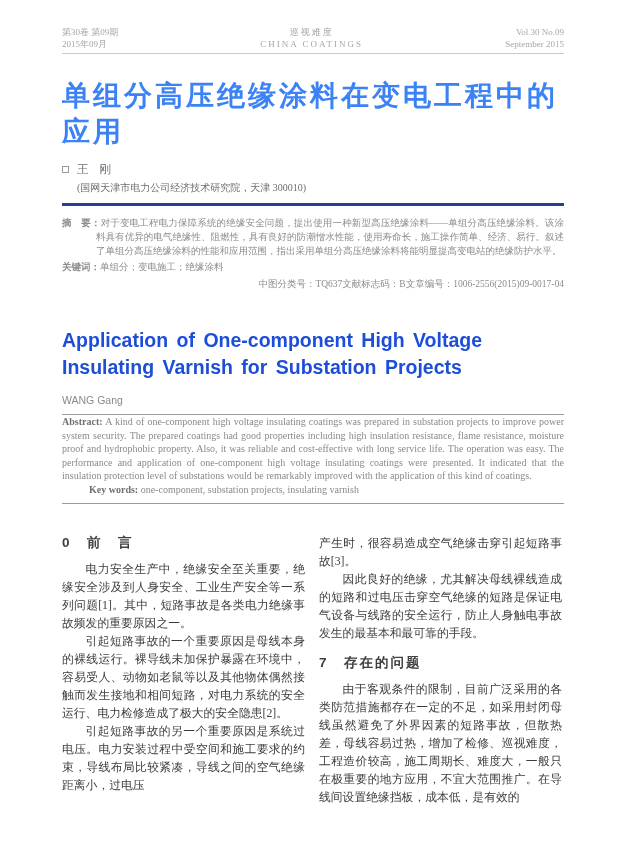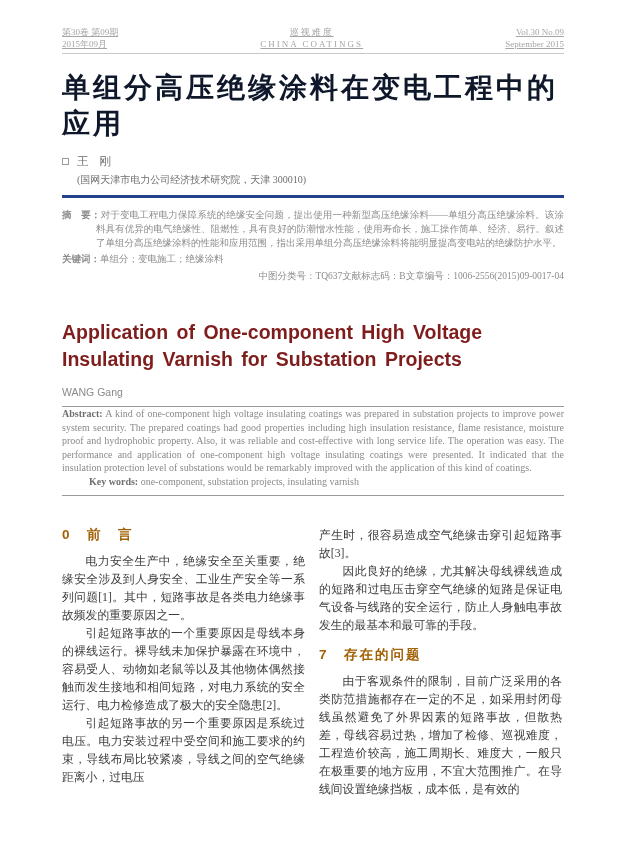--- a/index.html
+++ b/index.html
@@ -9,65 +9,65 @@
     background:#ffffff;
     font-family:"Liberation Serif","DejaVu Serif",serif;
     color:#3c3c3c;
     padding:26px 60px 22px 62px;
     position:relative;
     overflow:hidden;
     display:flex; flex-direction:column;
   }
   
   .runhead { display:flex; justify-content:space-between; color:#a6a6a6; font-size:9px; line-height:12px; }
-  .runhead .col { white-space:nowrap;text-decoration:underline; }
+  .runhead .col { white-space:nowrap; }
   .runhead .col.center { text-align:center; letter-spacing:2px; }
   .runhead .col.right { text-align:right; }
   .rule-thin { border:none; border-top:1px solid #c9c9c9; margin-top:3px; }
   .doi { font-size:9.5px; color:#555; margin-top:4px; font-family:"Liberation Serif",serif; }
   
   .title-cn {
-    margin-top:16px;
-    color:#0f172a;
+    margin-top:24px;
+    color:#3b82f6;
     font-family:"Liberation Sans","DejaVu Sans",sans-serif;
     font-weight:bold;
     font-size:28px; line-height:36px; letter-spacing:3px;
   }
   .author-row { margin-top:12px; display:flex; align-items:center; font-size:11.5px; color:#6d6d6d; }
   .author-bullet { width:7px; height:7px; border:1px solid #9a9a9a; display:inline-block; margin-right:8px; }
   .author-name { letter-spacing:4px; }
   .affil-cn { font-size:10px; color:#6d6d6d; margin-top:4px; padding-left:15px; }
   .rule-navy { border:none; border-top:3px solid #24418e; margin-top:8px; }
   
   .abs-cn { margin-top:10px; font-size:9.5px; line-height:14px; color:#8c8c8c; text-align:justify; }
   .abs-cn .para { padding-left:34px; text-indent:-34px; }
   .abs-label { font-weight:bold; color:#8c8c8c; }
   .kw-line { margin-top:3px; font-size:9.5px; color:#8c8c8c; }
   .class-line { margin-top:4px; font-size:9.5px; color:#8c8c8c; display:flex; justify-content:flex-end; }
   
   .title-en {
     margin-top:36px;
-    color:#7f1d1d;
+    color:#1d4ed8;
     font-family:"Liberation Sans","DejaVu Sans",sans-serif;
     font-weight:bold;
     font-size:19.5px; line-height:27px; word-spacing:3px;
   }
   .author-en { margin-top:13px; font-size:10.5px; color:#8a8a8a; font-family:"Liberation Sans",sans-serif; }
   .affil-en { margin-top:7px; font-size:10px; color:#8a8a8a; font-style:italic; }
   .rule-mid { border:none; border-top:1px solid #9a9a9a; margin-top:8px; }
   .abs-en { font-size:10px; line-height:13.5px; color:#8a8a8a; text-align:justify; }
   .abs-en .lbl { font-weight:bold; color:#6f6f6f; }
   .kw-en { font-size:10px; color:#8a8a8a; margin-top:1px;margin-left:27px; }
   .kw-en .lbl { font-weight:bold; color:#6f6f6f; }
   
   .bodycols { margin-top:30px; display:flex; gap:14px; }
   .colm { width:243px; font-size:11.8px; line-height:18px; text-align:justify; color:#3c3c3c; }
   .sec-head {
     font-family:"Liberation Sans","DejaVu Sans",sans-serif;
-    font-weight:bold; color:#a16207; font-size:13.5px;
+    font-weight:bold; color:#404040; font-size:13.5px;
     margin-bottom:8px; letter-spacing:2px;
   }
   .sec-head.inner { margin-top:12px; }
   .colm p { text-indent:2em; }
   .colm p.noindent { text-indent:0; }
 </style>
 </head>
 <body>
 
 <div class="page">

